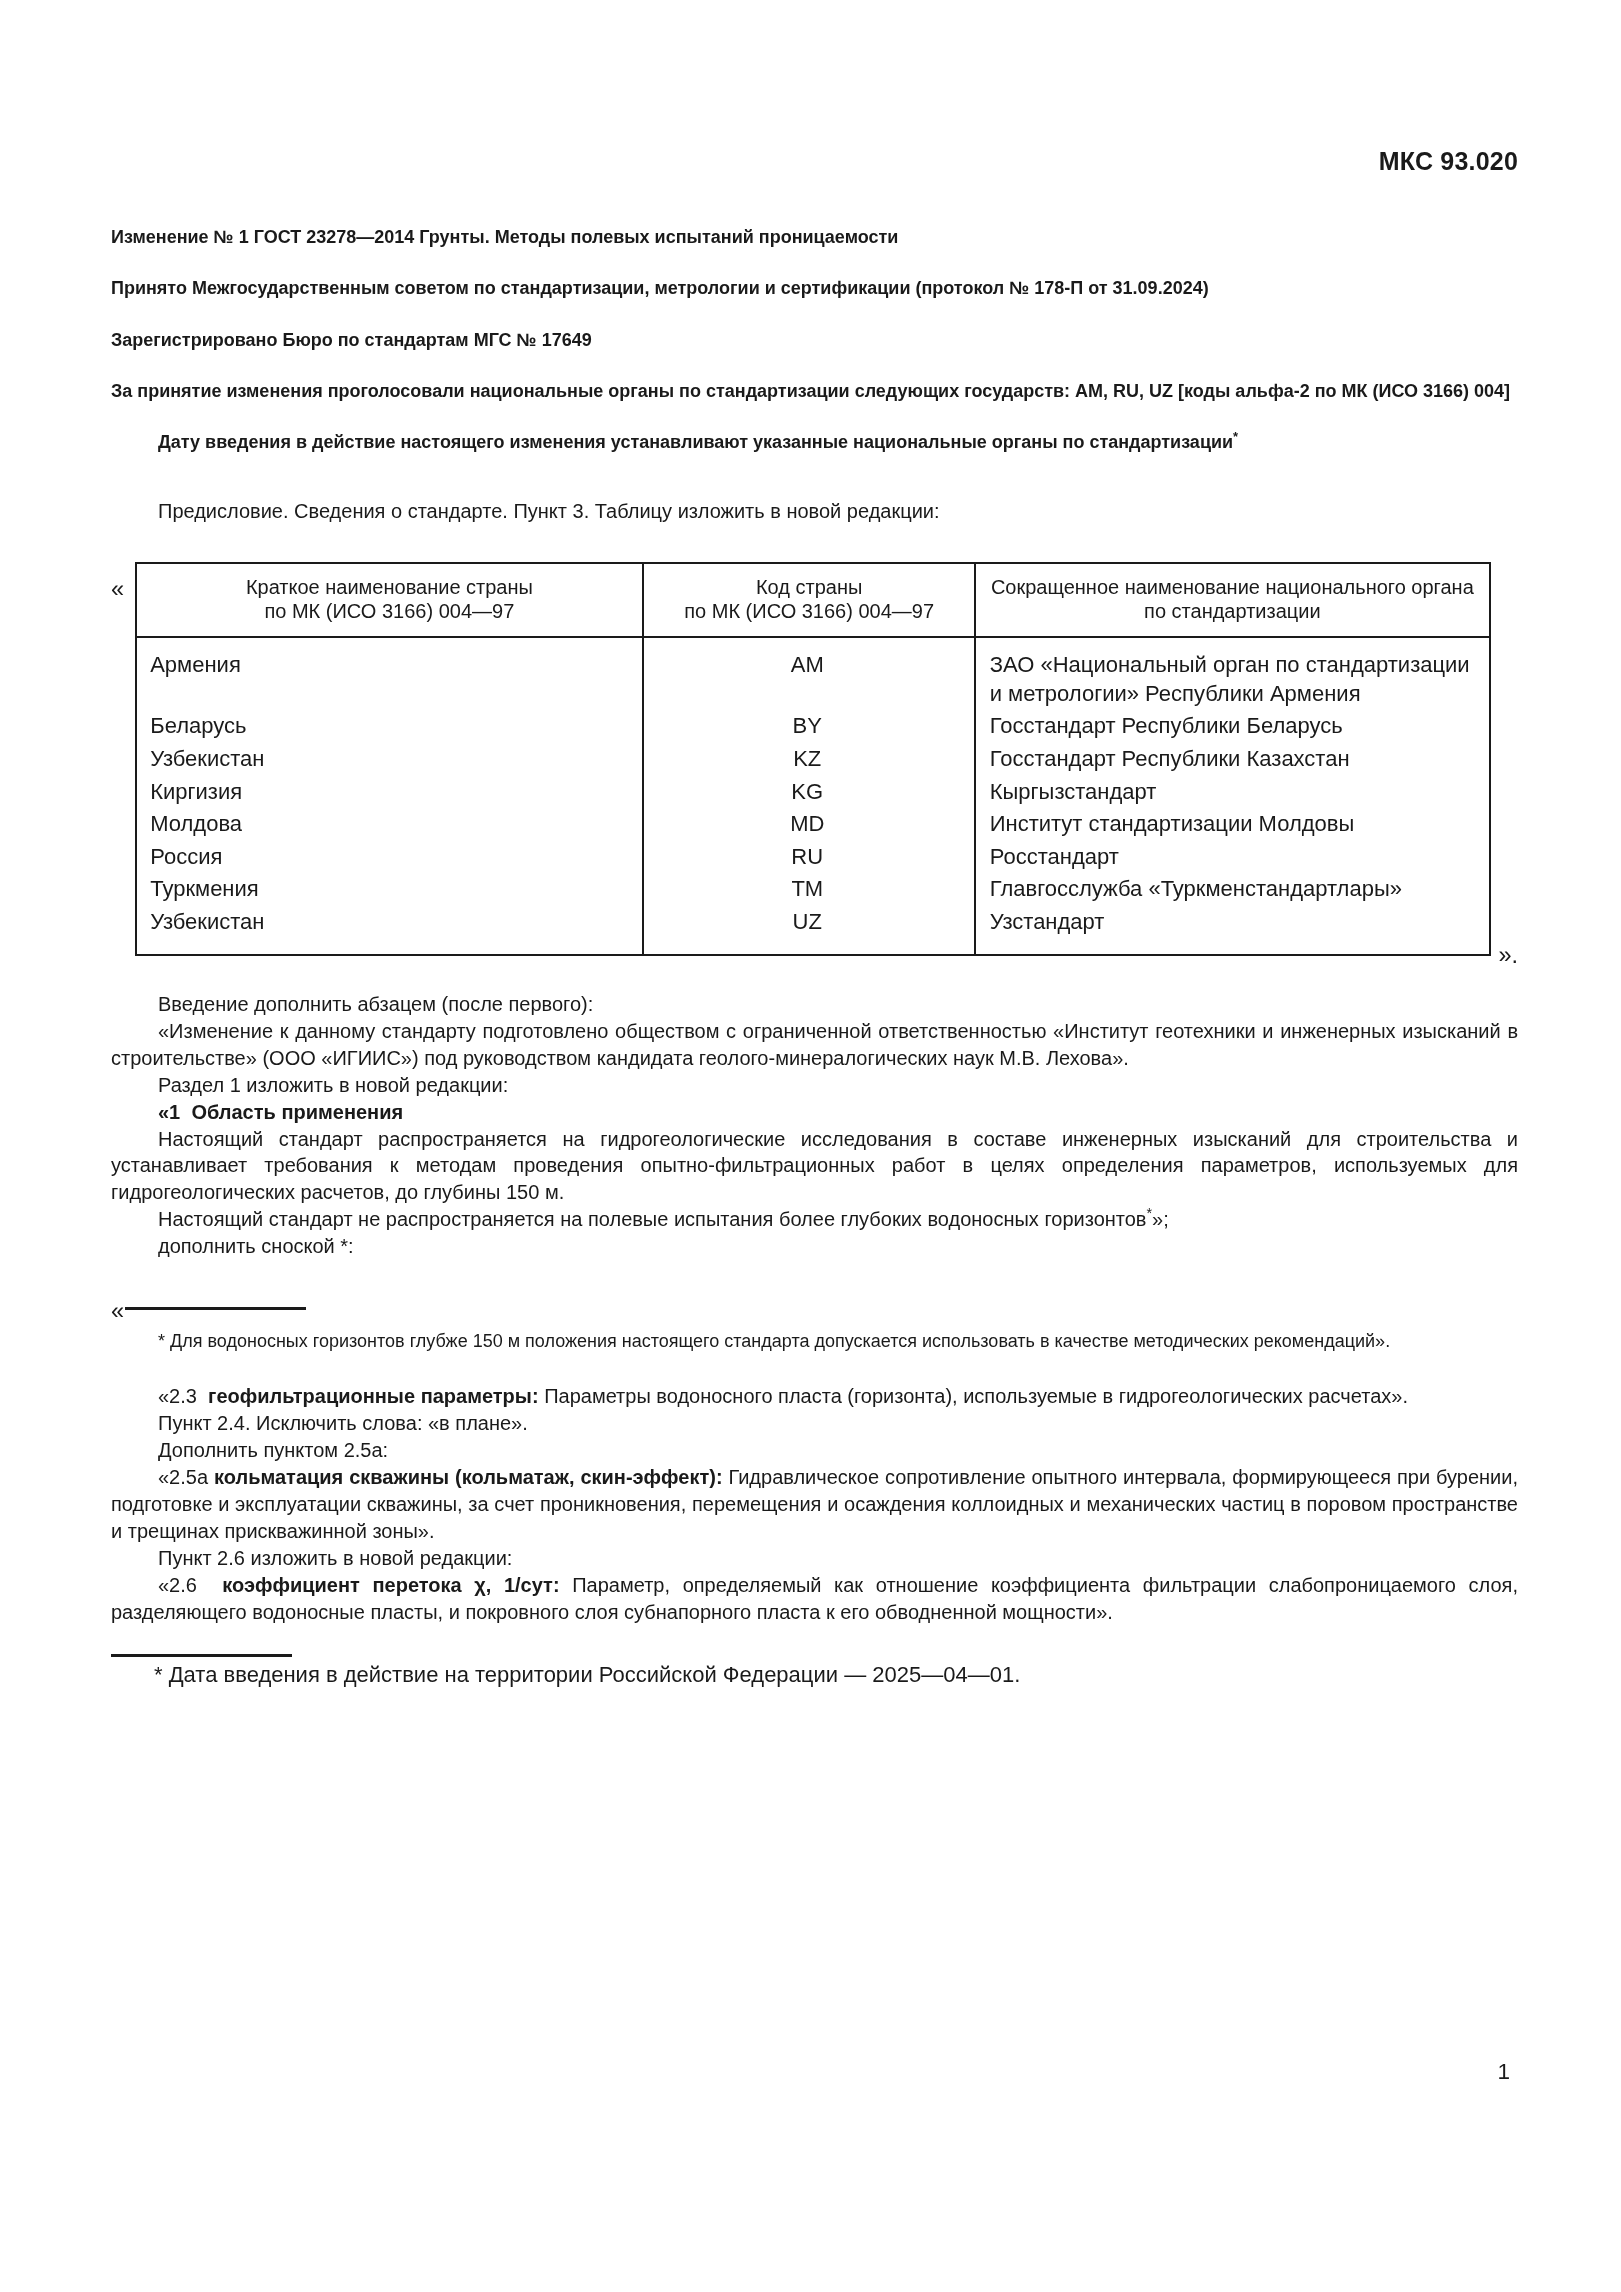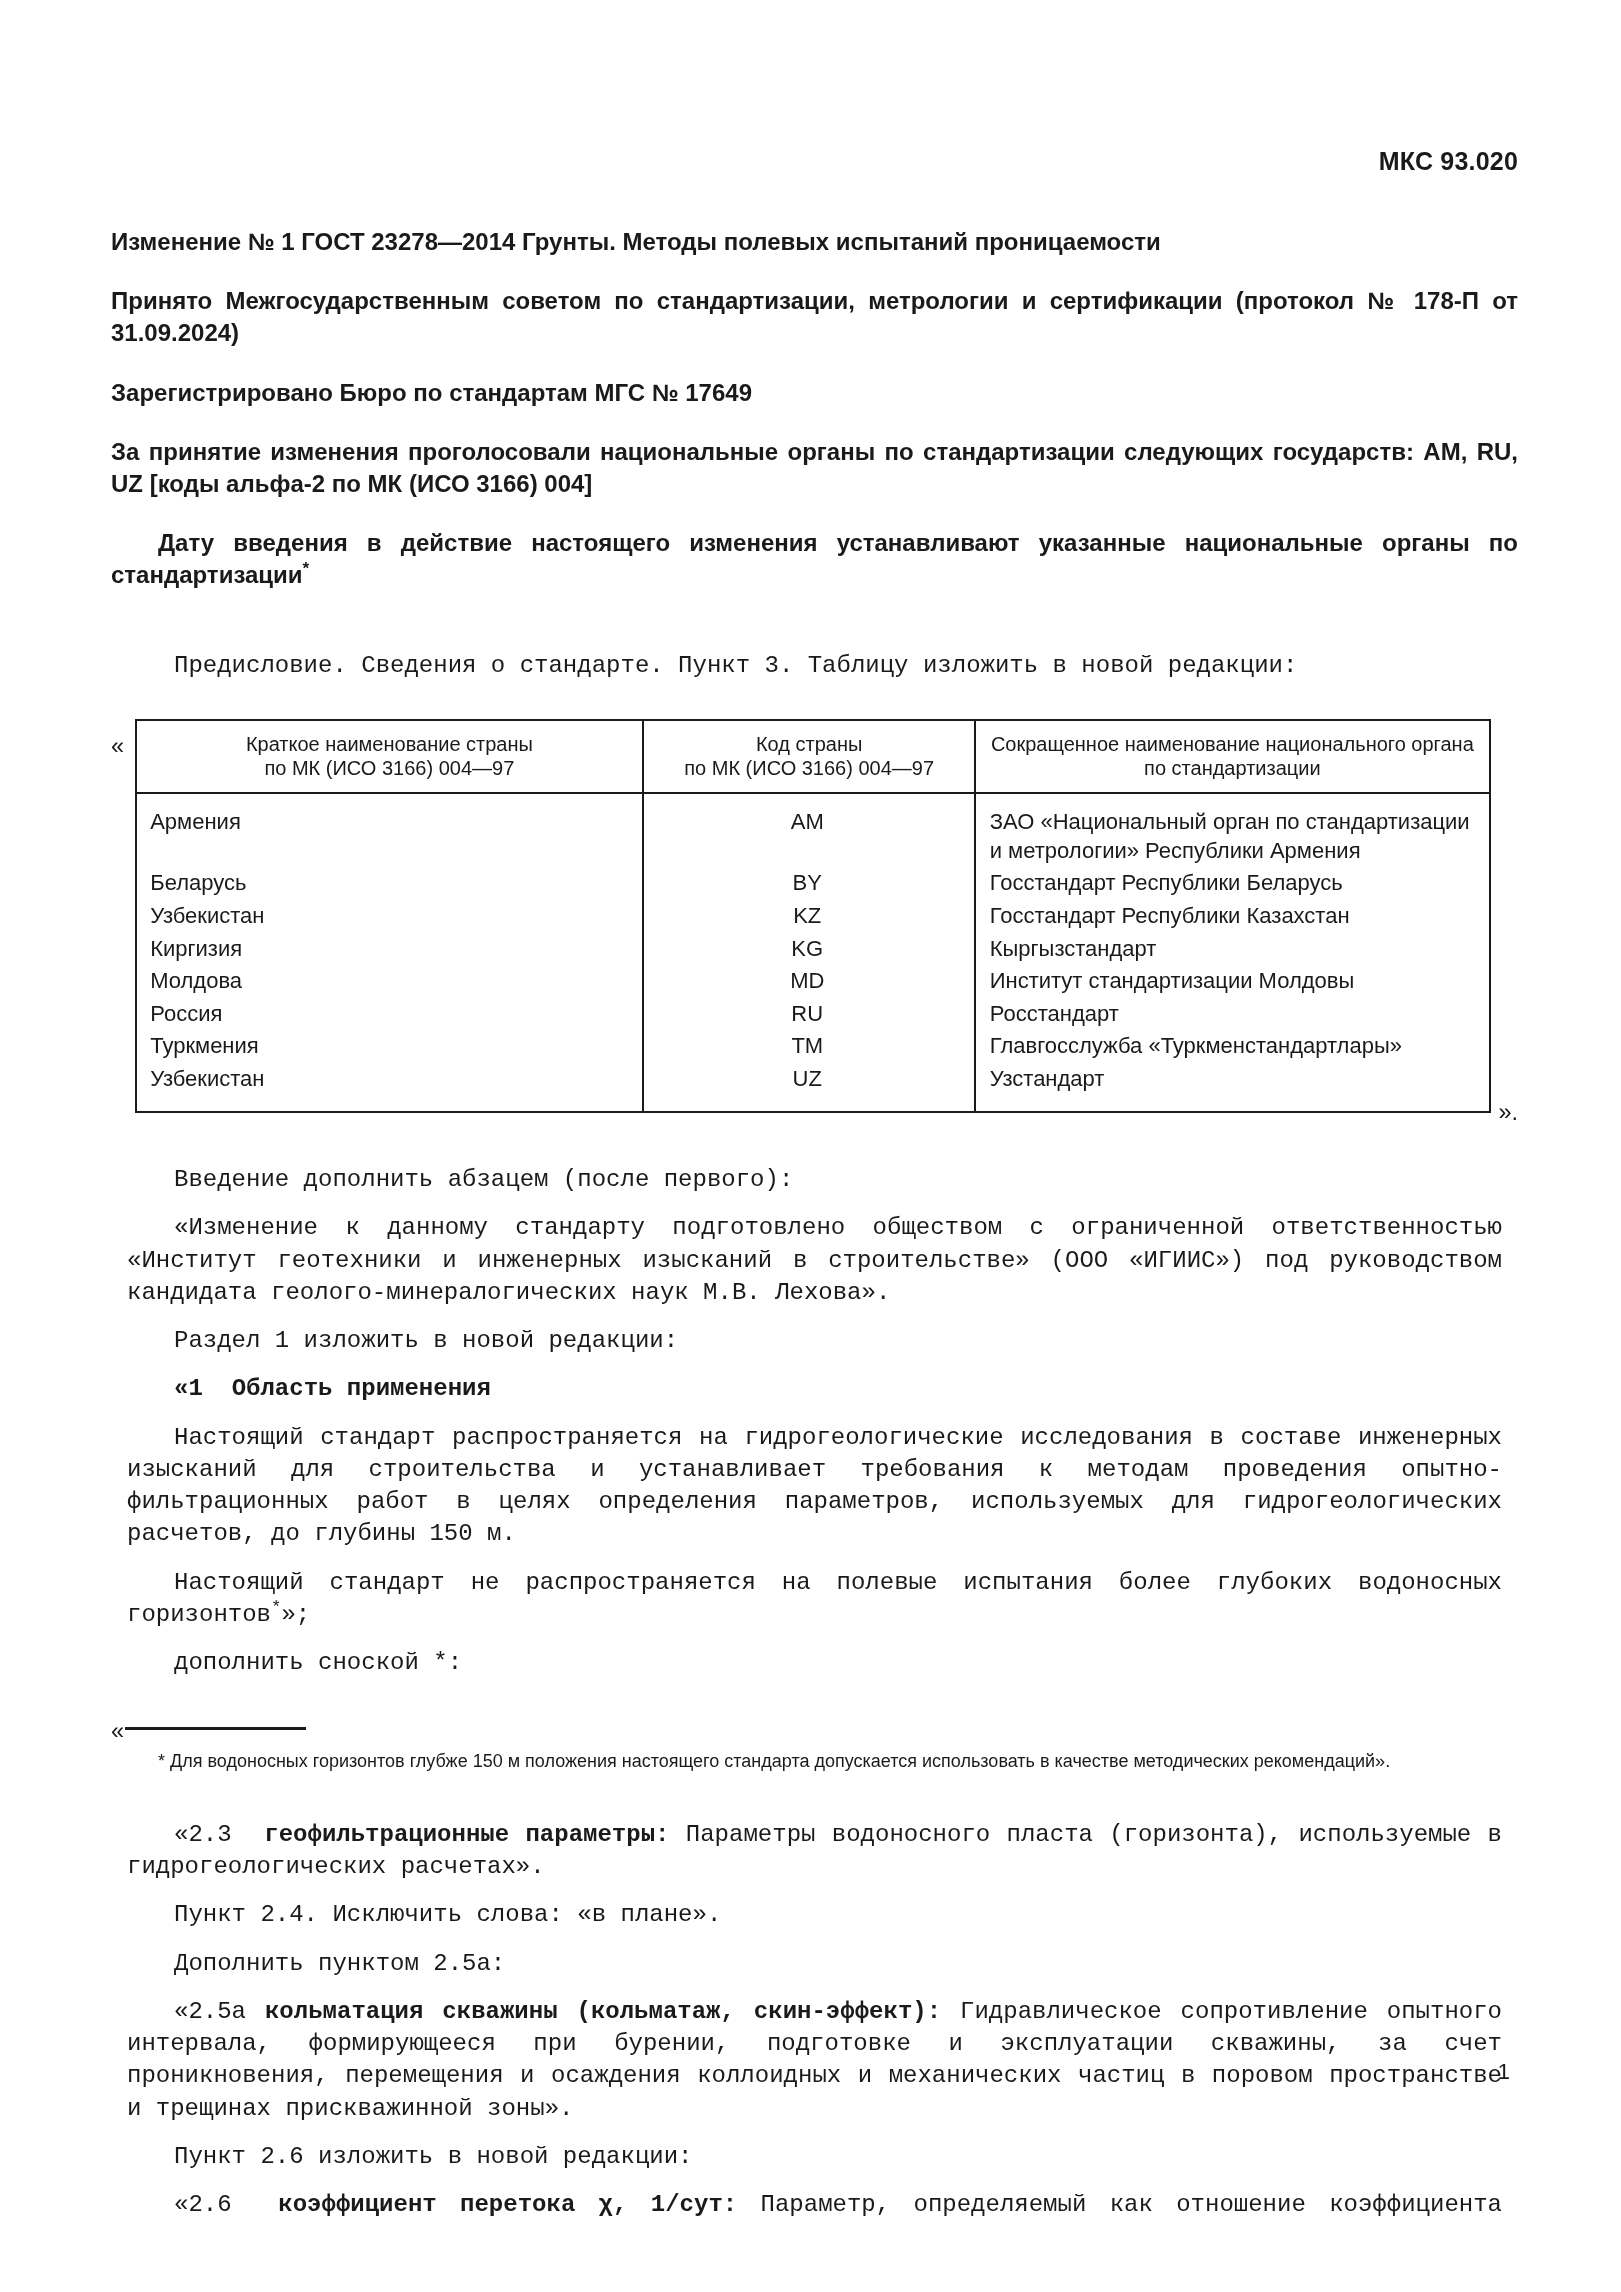--- a/index.html
+++ b/index.html
@@ -33,41 +33,40 @@
     text-align: right;
     font-size: 25px;
     font-weight: bold;
     letter-spacing: 0.2px;
     margin-top: 147px;
     margin-bottom: 0;
   }
 
   
   .bold-block {
-    font-size: 24px;
+    font-size: 18px;
     font-weight: bold;
     line-height: 1.33;
     text-align: justify;
     margin: 0;
     hyphens: none;
   }
   .bold-block.first { margin-top: 24.5px; }
   .gap-sm { height: 25.5px; }
   .gap-md { height: 27.4px; }
   .indent-first { text-indent: 47px; }
 
   
   .para {
-    font-size: 24px;
+    font-size: 20px;
     line-height: 1.345;
     text-align: justify;
-    margin: 16px;
+    margin: 0;
     text-indent: 47px;
     hyphens: none;
-    font-family: Liberation Mono, monospace;
   }
   .para.j-left { text-align: left; }
   .para b { font-weight: bold; }
 
   
   .table-wrap {
     position: relative;
     margin-top: 37px;
     margin-bottom: 0;
     padding-left: 23.5px;

